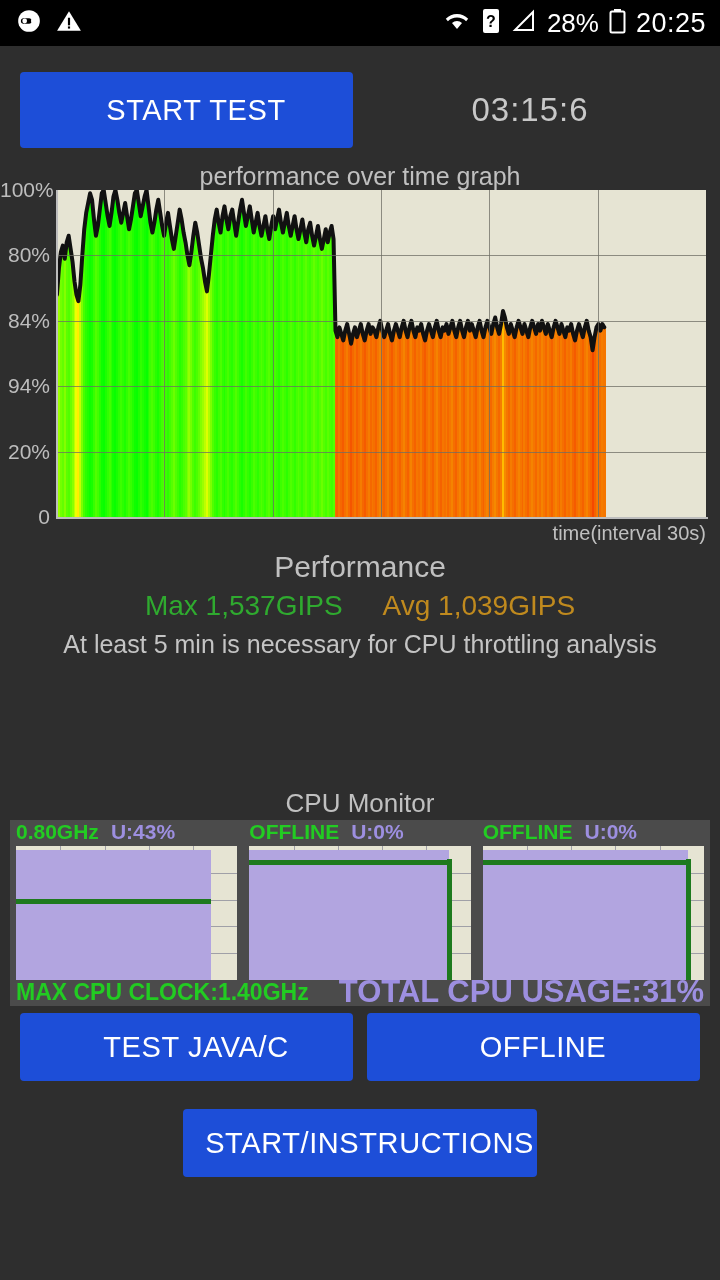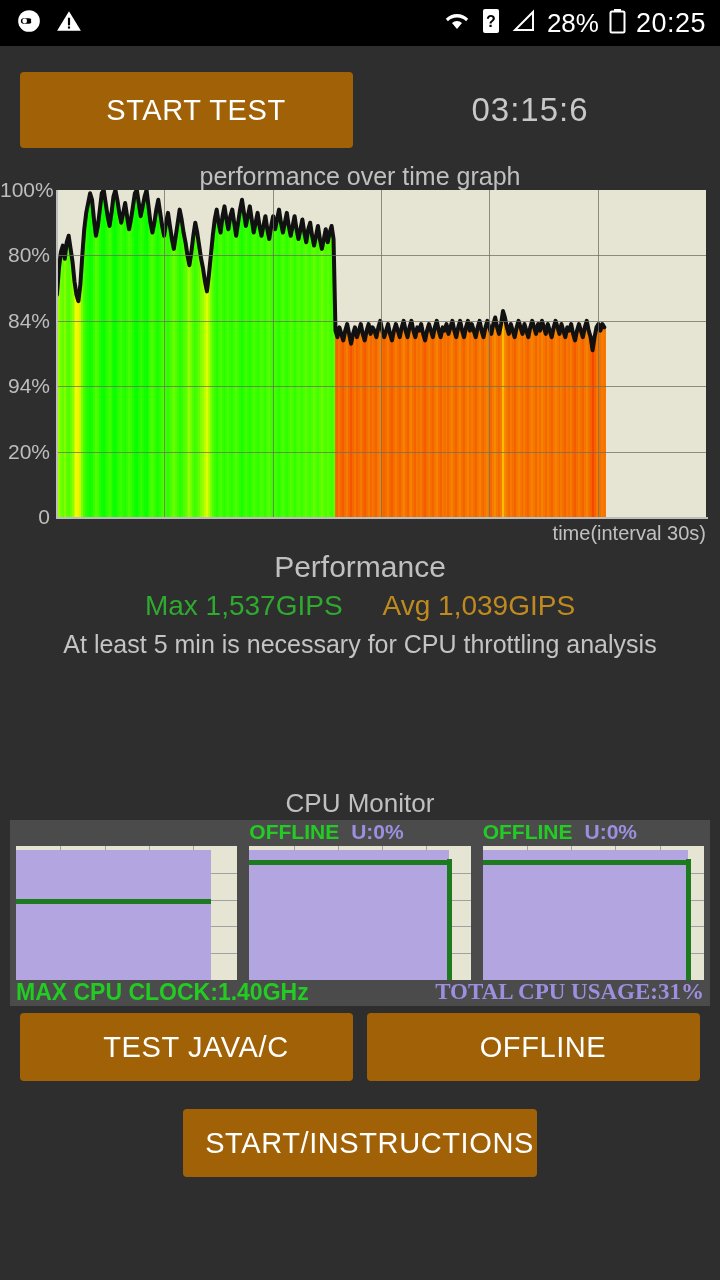--- a/index.html
+++ b/index.html
@@ -19,21 +19,21 @@
   .sb-right{ margin-left:auto; display:flex; align-items:center; gap:10px; margin-right:14px; }
   .sb-icon{ display:block; }
   .sb-time{ color:#fff; font-size:27px; letter-spacing:.5px; }
   .sb-batt{ color:#fff; font-size:26px; }
 
   
   .toprow{
     position:absolute; left:0; top:46px; width:720px; height:110px;
   }
   .btn{
-    background:#a16207; border:none; border-radius:4px;
+    background:#1d4ed8; border:none; border-radius:4px;
     color:#ffffff; font-size:29px; letter-spacing:.6px;
     display:flex; align-items:center; justify-content:center;
     cursor:pointer;
     padding-left:19px;
   }
   .start-btn{ position:absolute; left:20px; top:26px; width:333px; height:76px; }
   .timer{
     position:absolute; left:360px; top:26px; width:340px; height:76px;
     display:flex; align-items:center; justify-content:center;
     color:#c8c8c8; font-size:33px; letter-spacing:1px;
@@ -96,21 +96,21 @@
   }
   .cg-h{ position:absolute; left:0; width:100%; height:1px; background:#8f8f9c; opacity:.8; }
   .cg-v{ position:absolute; top:0; height:100%; width:1px; background:#8f8f9c; opacity:.8; }
   .core-fill{ position:absolute; left:0; bottom:0; background:#b2a5e0; }
   .core-freqline{ position:absolute; background:#1e7a1e; }
   .cpu-footer{
     position:absolute; left:0; bottom:0; width:700px; height:28px;
     display:flex; align-items:center; padding:0 6px;
   }
   .maxclock{ color:#22cc22; font-size:23px; font-weight:bold; }
-  .totalusage{ margin-left:auto; color:#9d8fe0; font-size:23px; font-weight:bold;font-family:Liberation Serif, serif; }
+  .totalusage{ margin-left:auto; color:#9d8fe0; font-size:31px; font-weight:bold; }
 
   
   .btn-testjava{ position:absolute; left:20px; top:1013px; width:333px; height:68px; }
   .btn-options{ position:absolute; left:367px; top:1013px; width:333px; height:68px; }
   .btn-help{ position:absolute; left:183px; top:1109px; width:354px; height:68px; }
 </style>
 </head>
 <body>
 
 <div class="statusbar">
@@ -483,20 +483,24 @@
 <div class="perf-stats">
   <span id="stat-max" style="color: rgb(47, 170, 47);">Max 1,537GIPS</span>
   <span id="stat-avg" style="color: rgb(192, 138, 30);">Avg 1,039GIPS</span>
 </div>
 <div class="perf-note">At least 5 min is necessary for CPU throttling analysis</div>
 
 <div class="cpu-title">CPU Monitor</div>
 <div class="cpu-panel">
   <div class="cores" id="cores">
       <div class="core">
+        <div class="core-head">
+          <span class="core-freq">0.80GHz</span>
+          <span class="core-usage">U:43%</span>
+        </div>
         <div class="core-plot">
           <div class="cg-h" style="top: 20%;"></div>
           <div class="cg-h" style="top: 40%;"></div>
           <div class="cg-h" style="top: 60%;"></div>
           <div class="cg-h" style="top: 80%;"></div>
           <div class="cg-v" style="left: 20%;"></div>
           <div class="cg-v" style="left: 40%;"></div>
           <div class="cg-v" style="left: 60%;"></div>
           <div class="cg-v" style="left: 80%;"></div>
           <div class="core-fill" style="width: 88%; height: 97%;"></div>

